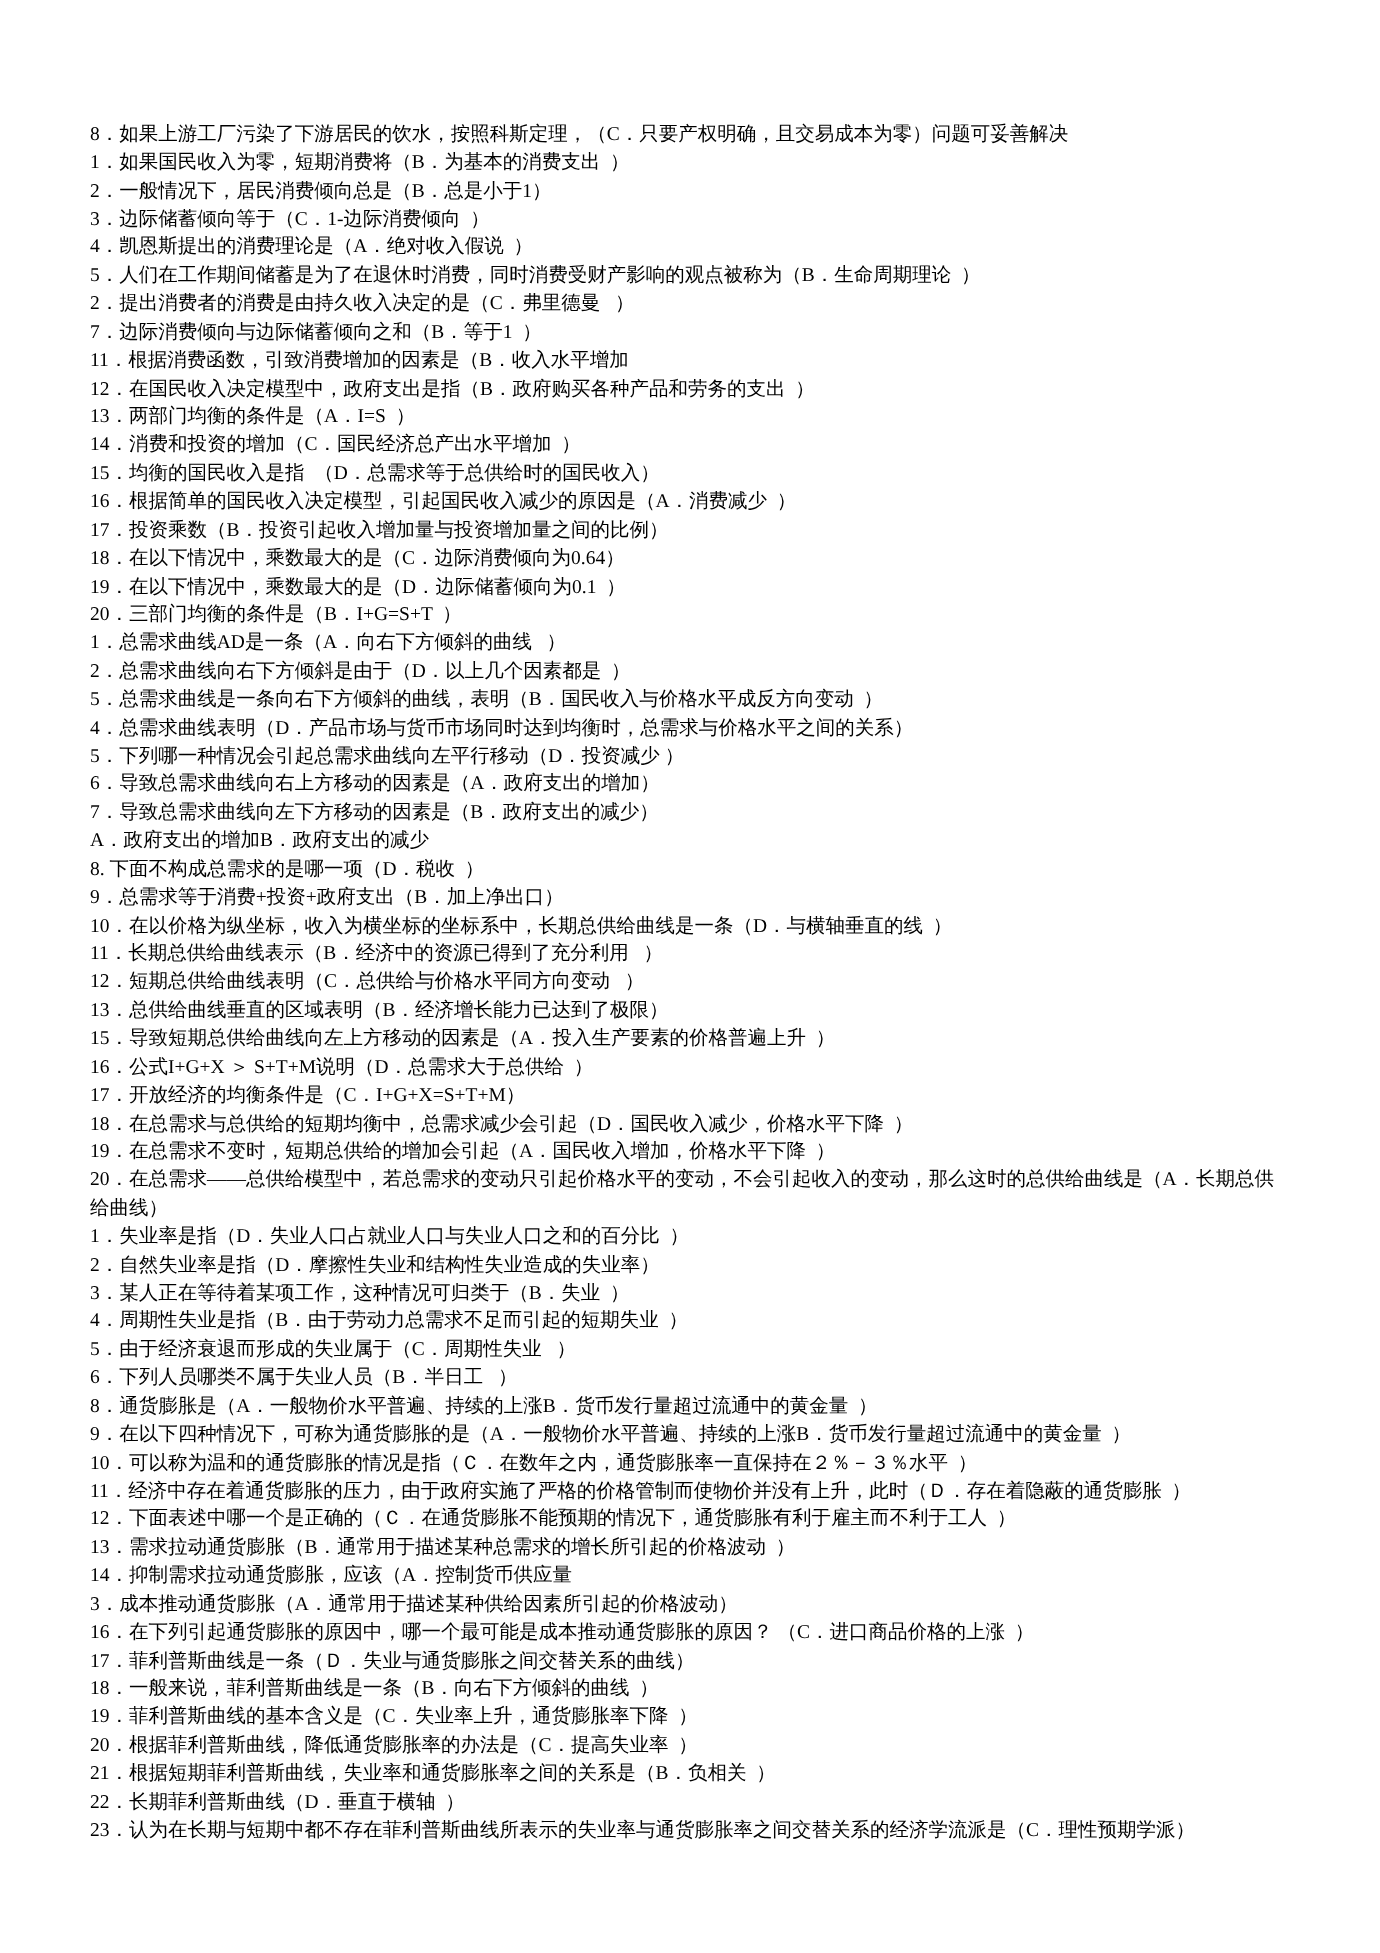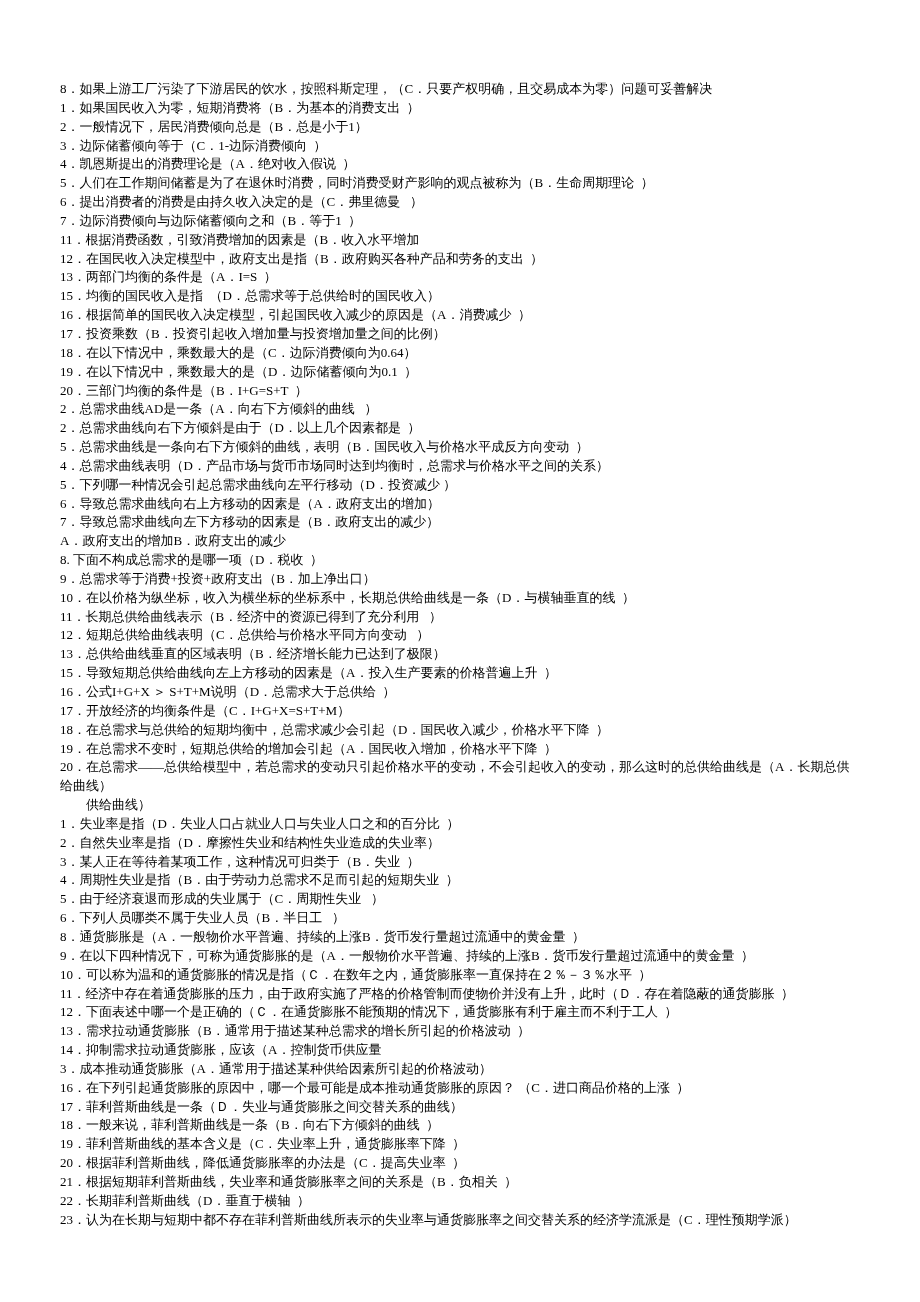--- a/index.html
+++ b/index.html
@@ -23,52 +23,52 @@
 </head>
 <body>
 
 <div id="content">
     <div class="line">8．如果上游工厂污染了下游居民的饮水，按照科斯定理，（C．只要产权明确，且交易成本为零）问题可妥善解决</div>
     <div class="line">1．如果国民收入为零，短期消费将（B．为基本的消费支出  ）</div>
     <div class="line">2．一般情况下，居民消费倾向总是（B．总是小于1）</div>
     <div class="line">3．边际储蓄倾向等于（C．1-边际消费倾向  ）</div>
     <div class="line">4．凯恩斯提出的消费理论是（A．绝对收入假说  ）</div>
     <div class="line">5．人们在工作期间储蓄是为了在退休时消费，同时消费受财产影响的观点被称为（B．生命周期理论  ）</div>
-    <div class="line">6．提出消费者的消费是由持久收入决定的是（C．弗里德曼   ）</div>
+    <div class="line">2．提出消费者的消费是由持久收入决定的是（C．弗里德曼   ）</div>
     <div class="line">7．边际消费倾向与边际储蓄倾向之和（B．等于1  ）</div>
     <div class="line">11．根据消费函数，引致消费增加的因素是（B．收入水平增加</div>
     <div class="line">12．在国民收入决定模型中，政府支出是指（B．政府购买各种产品和劳务的支出  ）</div>
     <div class="line">13．两部门均衡的条件是（A．I=S  ）</div>
+    <div class="line">14．消费和投资的增加（C．国民经济总产出水平增加  ）</div>
     <div class="line">15．均衡的国民收入是指  （D．总需求等于总供给时的国民收入）</div>
     <div class="line">16．根据简单的国民收入决定模型，引起国民收入减少的原因是（A．消费减少  ）</div>
     <div class="line">17．投资乘数（B．投资引起收入增加量与投资增加量之间的比例）</div>
     <div class="line">18．在以下情况中，乘数最大的是（C．边际消费倾向为0.64）</div>
     <div class="line">19．在以下情况中，乘数最大的是（D．边际储蓄倾向为0.1  ）</div>
     <div class="line">20．三部门均衡的条件是（B．I+G=S+T  ）</div>
-    <div class="line">2．总需求曲线AD是一条（A．向右下方倾斜的曲线   ）</div>
+    <div class="line">1．总需求曲线AD是一条（A．向右下方倾斜的曲线   ）</div>
     <div class="line">2．总需求曲线向右下方倾斜是由于（D．以上几个因素都是  ）</div>
     <div class="line">5．总需求曲线是一条向右下方倾斜的曲线，表明（B．国民收入与价格水平成反方向变动  ）</div>
     <div class="line">4．总需求曲线表明（D．产品市场与货币市场同时达到均衡时，总需求与价格水平之间的关系）</div>
     <div class="line">5．下列哪一种情况会引起总需求曲线向左平行移动（D．投资减少 ）</div>
     <div class="line">6．导致总需求曲线向右上方移动的因素是（A．政府支出的增加）</div>
     <div class="line">7．导致总需求曲线向左下方移动的因素是（B．政府支出的减少）</div>
     <div class="line">A．政府支出的增加B．政府支出的减少</div>
     <div class="line">8. 下面不构成总需求的是哪一项（D．税收  ）</div>
     <div class="line">9．总需求等于消费+投资+政府支出（B．加上净出口）</div>
     <div class="line">10．在以价格为纵坐标，收入为横坐标的坐标系中，长期总供给曲线是一条（D．与横轴垂直的线  ）</div>
     <div class="line">11．长期总供给曲线表示（B．经济中的资源已得到了充分利用   ）</div>
     <div class="line">12．短期总供给曲线表明（C．总供给与价格水平同方向变动   ）</div>
     <div class="line">13．总供给曲线垂直的区域表明（B．经济增长能力已达到了极限）</div>
     <div class="line">15．导致短期总供给曲线向左上方移动的因素是（A．投入生产要素的价格普遍上升  ）</div>
     <div class="line">16．公式I+G+X ＞ S+T+M说明（D．总需求大于总供给  ）</div>
     <div class="line">17．开放经济的均衡条件是（C．I+G+X=S+T+M）</div>
     <div class="line">18．在总需求与总供给的短期均衡中，总需求减少会引起（D．国民收入减少，价格水平下降  ）</div>
     <div class="line">19．在总需求不变时，短期总供给的增加会引起（A．国民收入增加，价格水平下降  ）</div>
     <div class="line">20．在总需求——总供给模型中，若总需求的变动只引起价格水平的变动，不会引起收入的变动，那么这时的总供给曲线是（A．长期总供给曲线）</div>
-    <div class="line indented">供给曲线）</div>
     <div class="line">1．失业率是指（D．失业人口占就业人口与失业人口之和的百分比  ）</div>
     <div class="line">2．自然失业率是指（D．摩擦性失业和结构性失业造成的失业率）</div>
     <div class="line">3．某人正在等待着某项工作，这种情况可归类于（B．失业  ）</div>
     <div class="line">4．周期性失业是指（B．由于劳动力总需求不足而引起的短期失业  ）</div>
     <div class="line">5．由于经济衰退而形成的失业属于（C．周期性失业   ）</div>
     <div class="line">6．下列人员哪类不属于失业人员（B．半日工   ）</div>
     <div class="line">8．通货膨胀是（A．一般物价水平普遍、持续的上涨B．货币发行量超过流通中的黄金量  ）</div>
     <div class="line">9．在以下四种情况下，可称为通货膨胀的是（A．一般物价水平普遍、持续的上涨B．货币发行量超过流通中的黄金量  ）</div>
     <div class="line">10．可以称为温和的通货膨胀的情况是指（Ｃ．在数年之内，通货膨胀率一直保持在２％－３％水平  ）</div>
     <div class="line">11．经济中存在着通货膨胀的压力，由于政府实施了严格的价格管制而使物价并没有上升，此时（Ｄ．存在着隐蔽的通货膨胀  ）</div>

